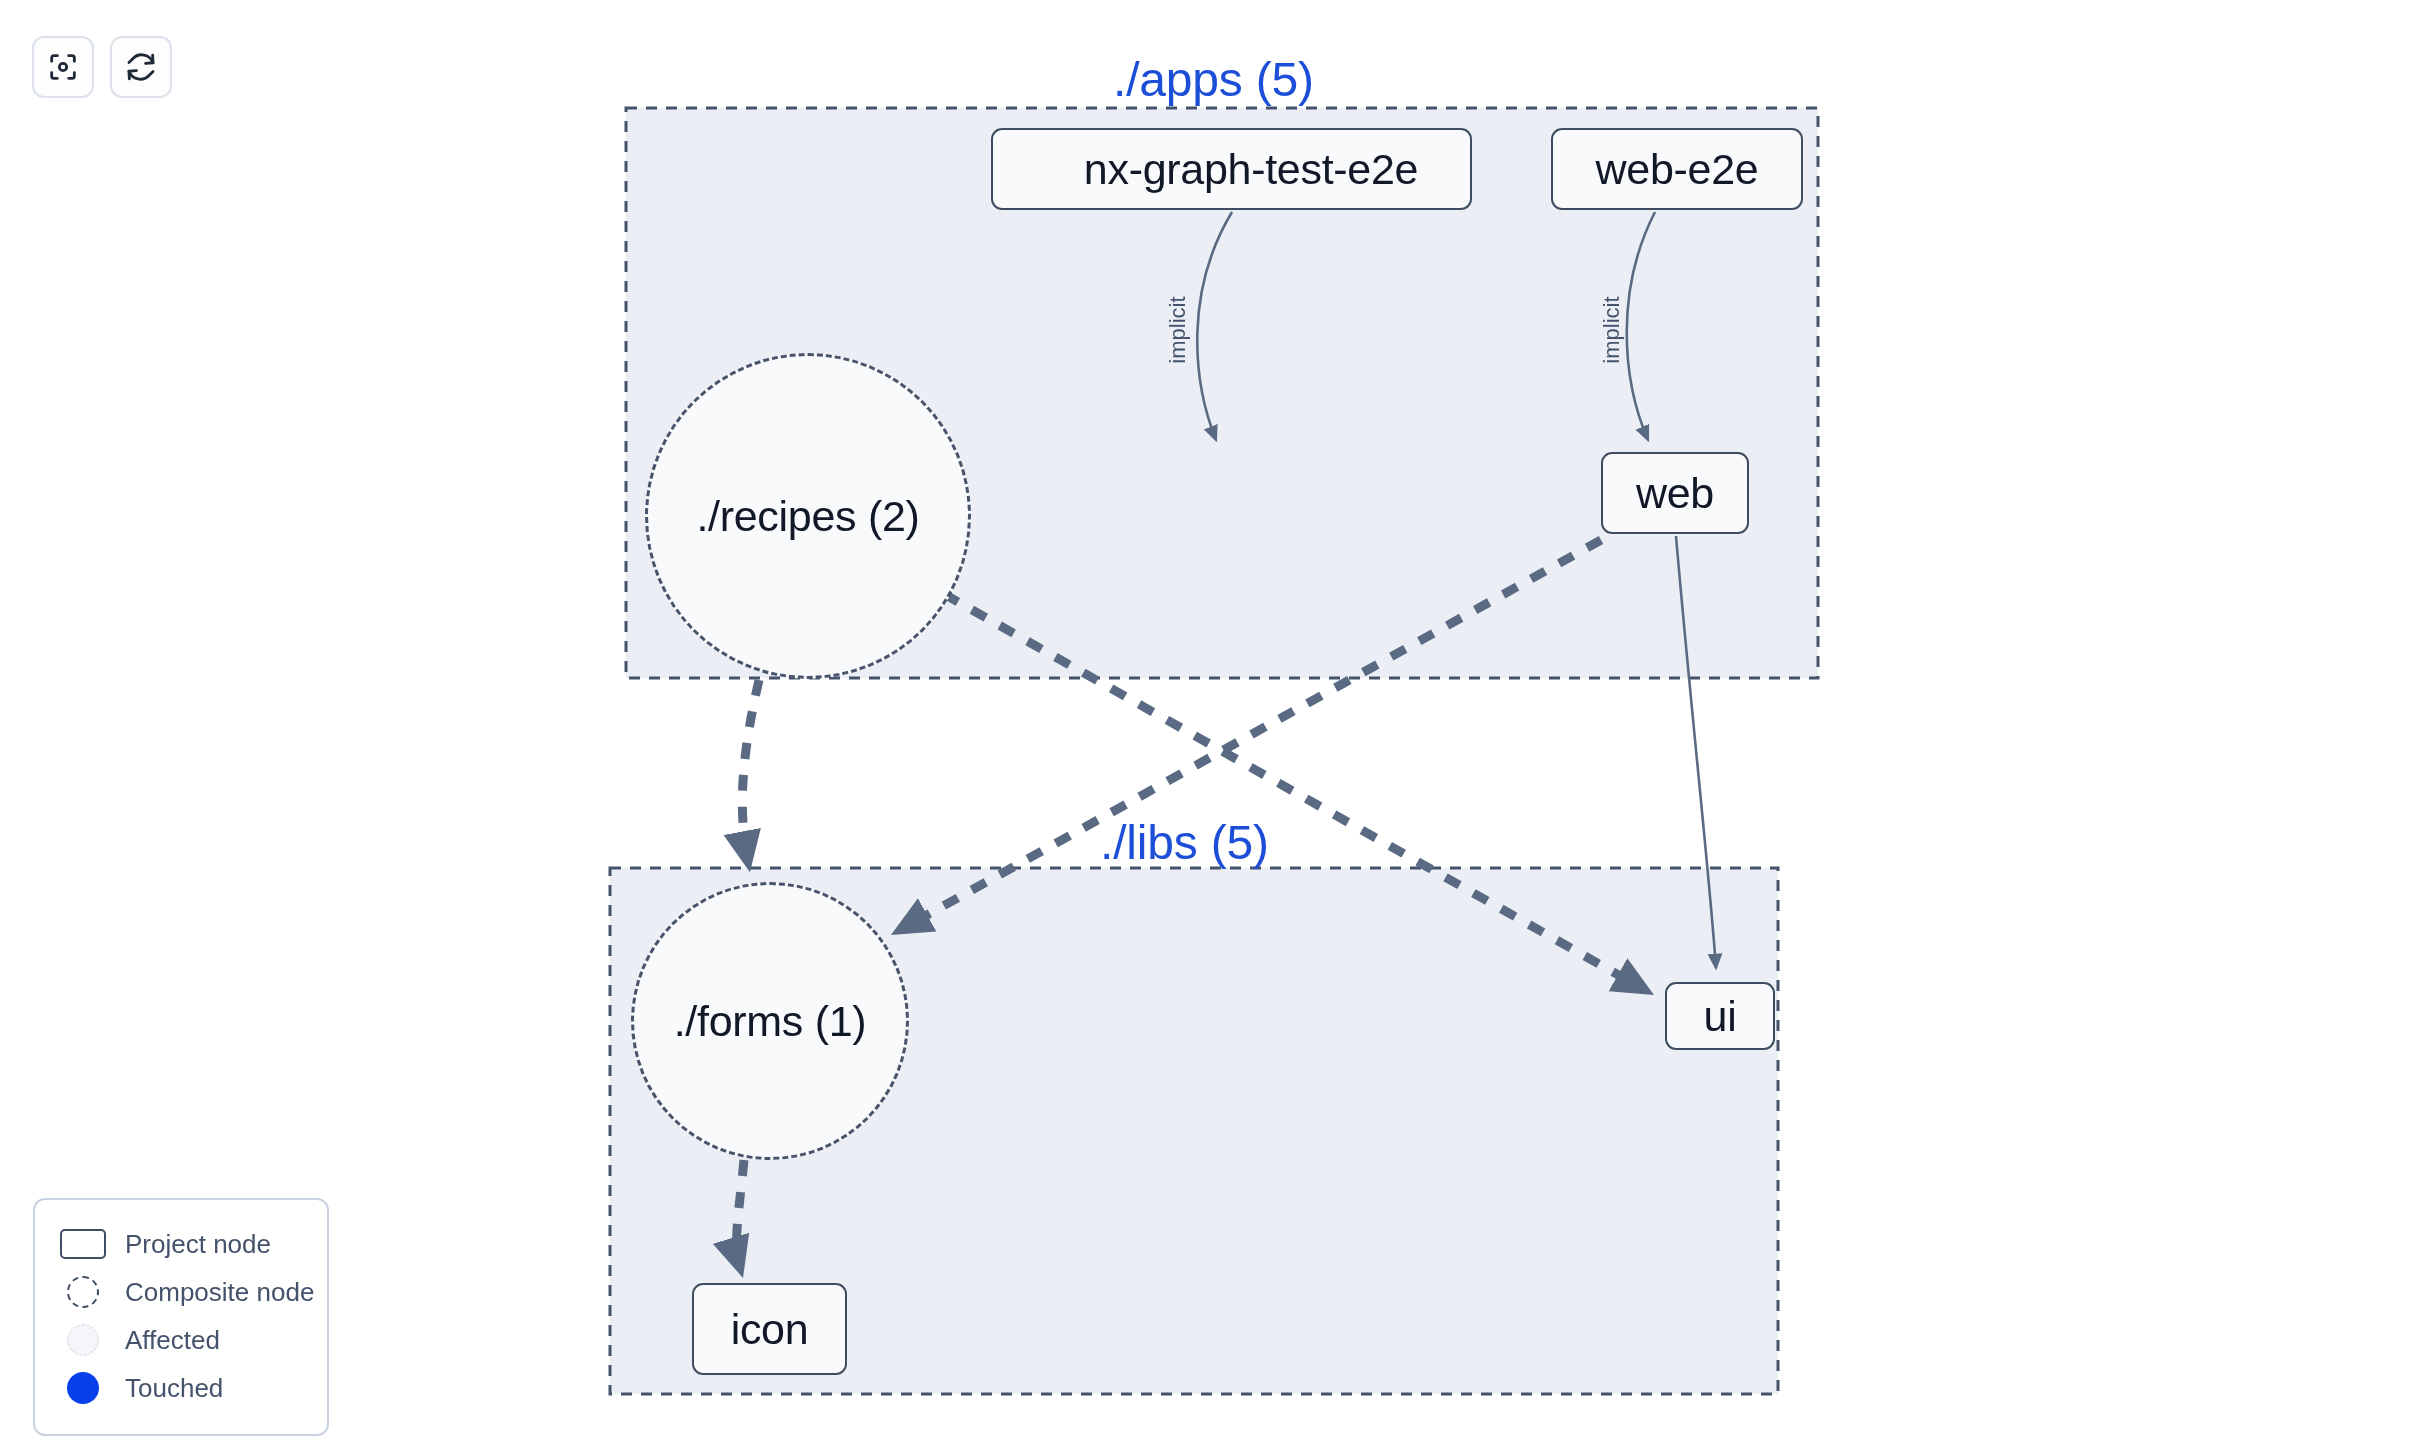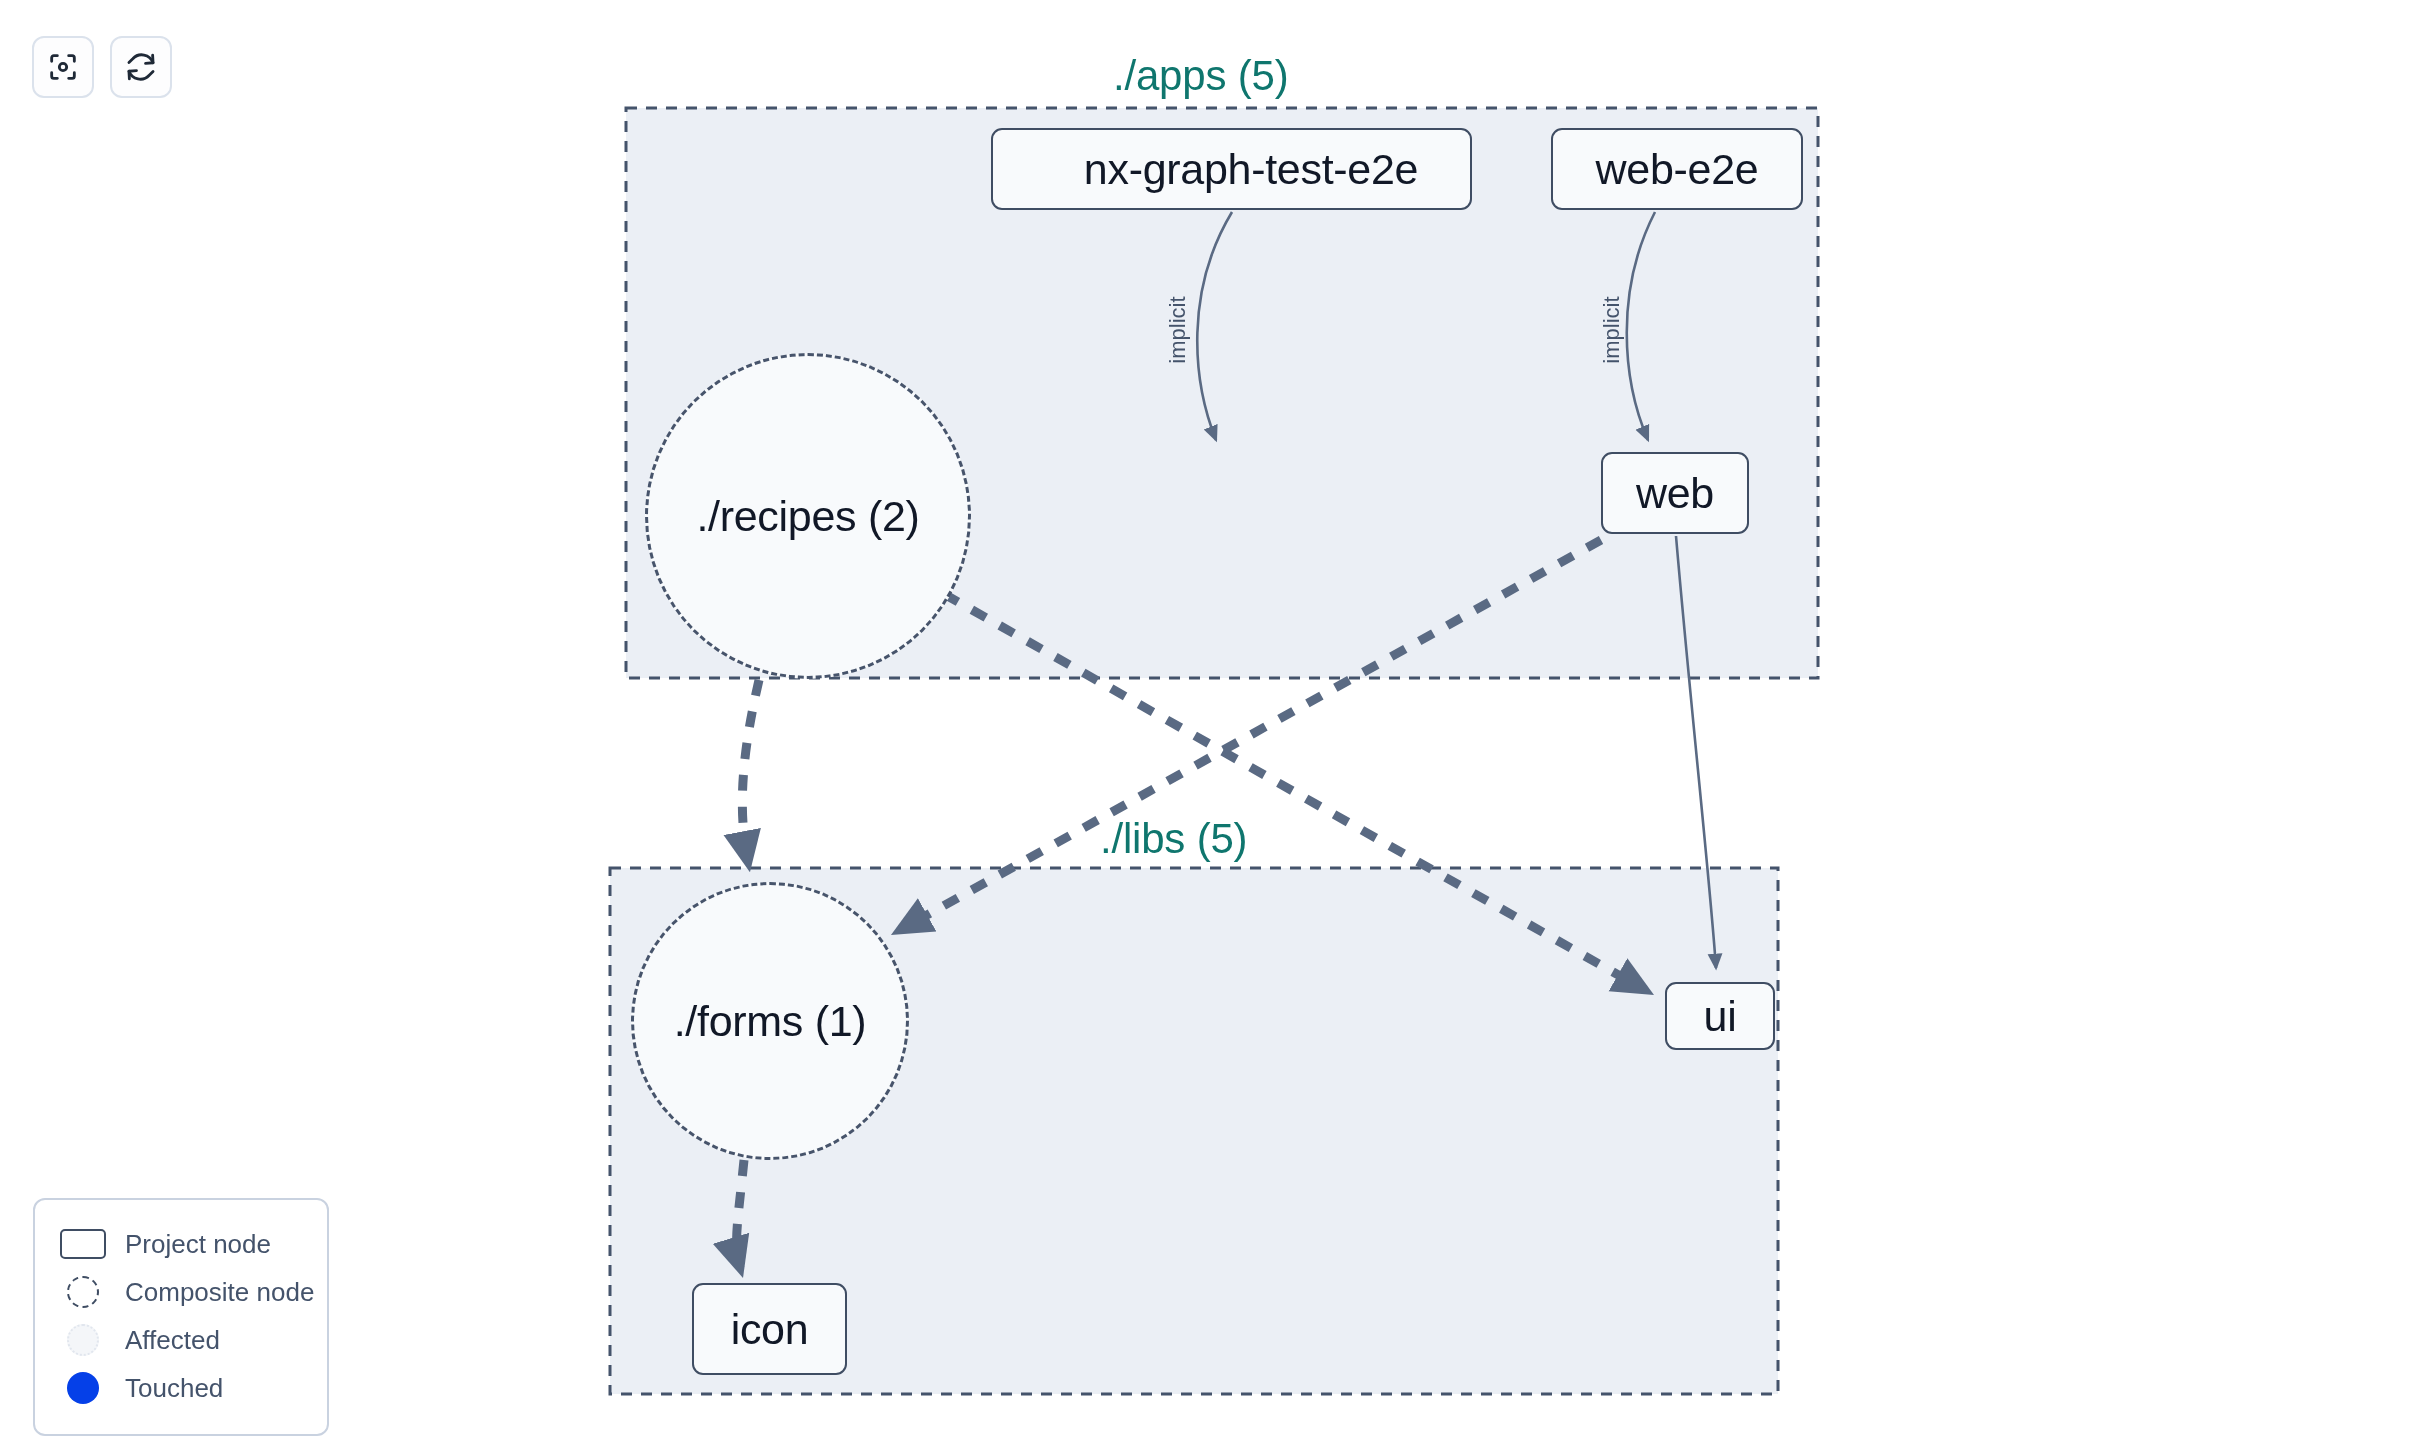--- a/index.html
+++ b/index.html
@@ -88,22 +88,22 @@
     justify-content: center;
     color: #111827;
     font-size: 43px;
     letter-spacing: -0.3px;
     white-space: nowrap;
     cursor: pointer;
     z-index: 20;
   }
   .group-label {
     position: absolute;
-    font-size: 42px;
-    color: #0f766e;
+    font-size: 48px;
+    color: #1d4ed8;
     white-space: nowrap;
     z-index: 22;
     letter-spacing: -0.2px;
   }
 
   
   .legend {
     position: absolute;
     left: 33px;
     top: 1198px;

